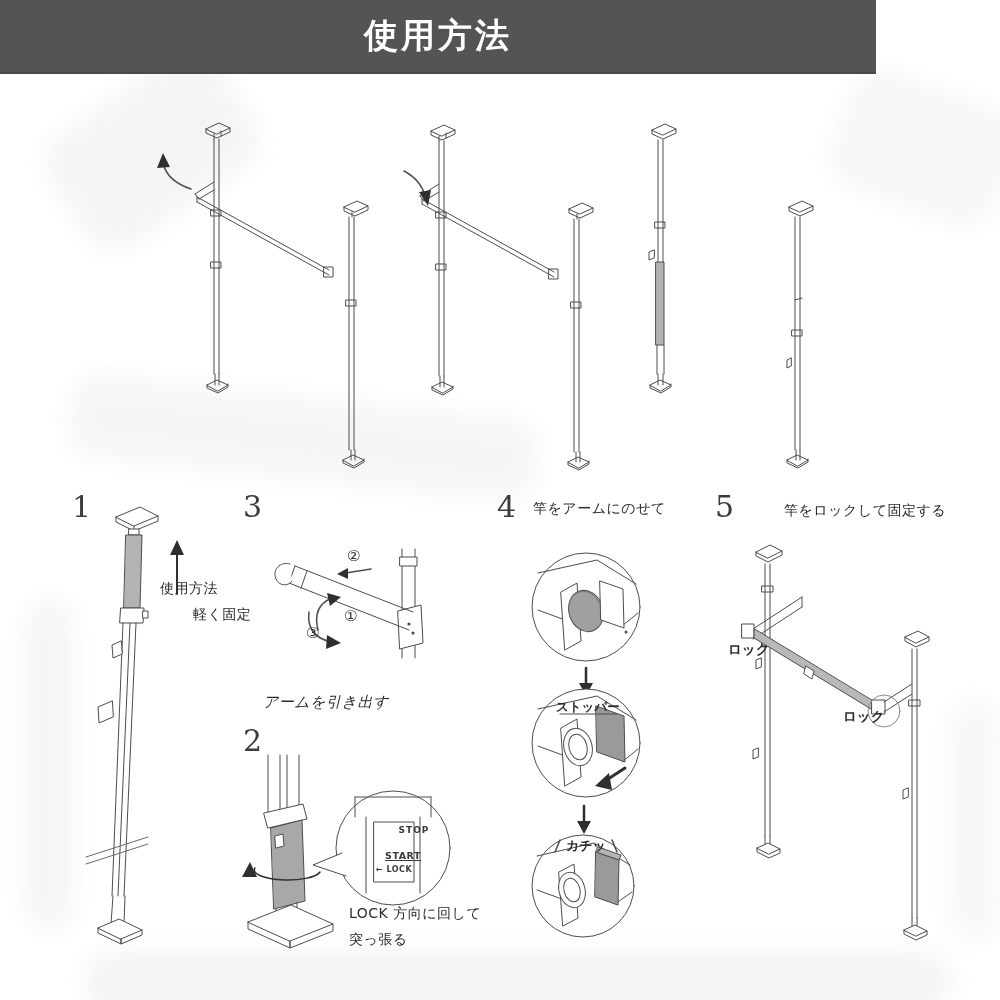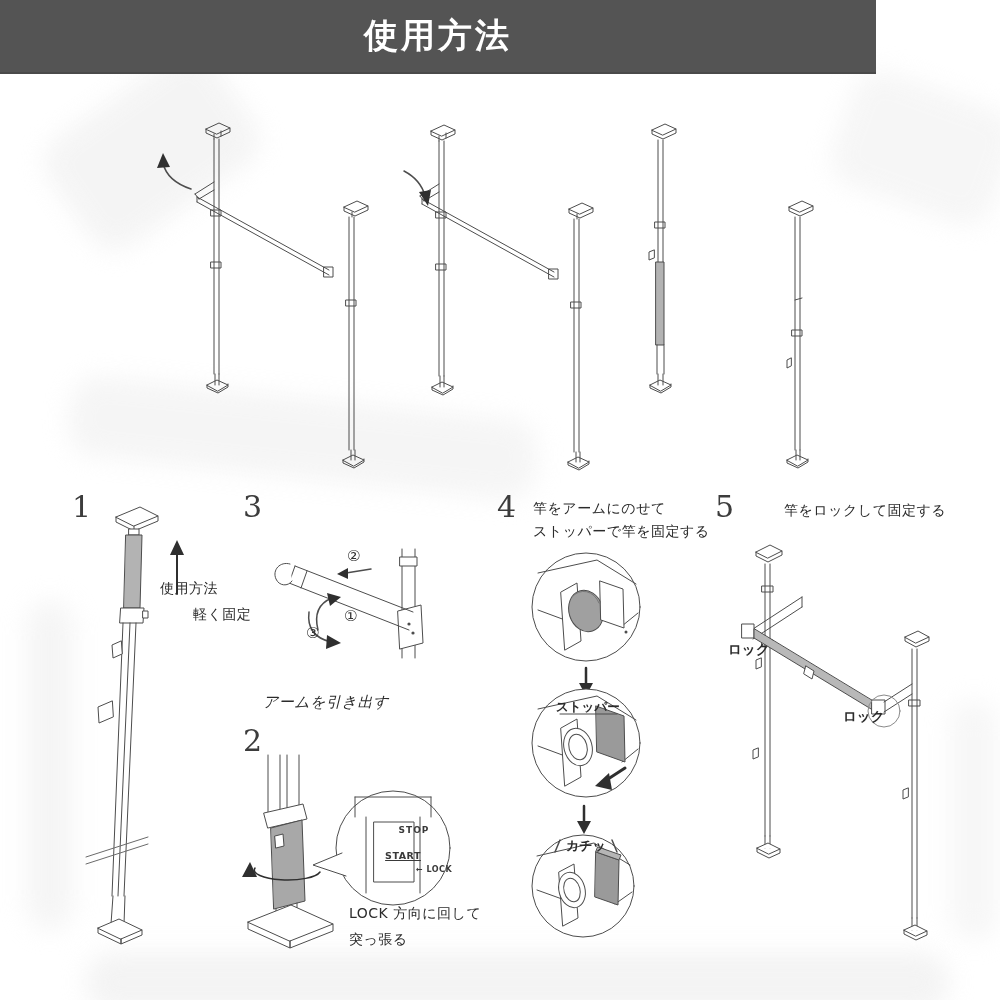--- a/index.html
+++ b/index.html
@@ -223,27 +223,26 @@
 
   <div class="txt step-num" style="left:243px;top:492px;">3</div>
   <div class="txt badge" style="left:347px;top:549px;">②</div>
   <div class="txt badge" style="left:344px;top:609px;">①</div>
   <div class="txt badge" style="left:306px;top:626px;">③</div>
   <div class="txt cap-s" style="left:263px;top:693px;font-style:italic;">アームを引き出す</div>
 
   <div class="txt step-num" style="left:243px;top:726px;">2</div>
   <div class="txt mag stop" style="left:374px;top:825px;padding-left:20px;">STOP</div>
   <div class="txt mag start" style="left:374px;top:850px;">START</div>
-  <div class="txt mag lock" style="left:374px;top:865px;margin-left:40px;">← LOCK</div>
+  <div class="txt mag lock" style="left:374px;top:865px;">← LOCK</div>
   <div class="txt cap" style="left:349px;top:901px;">LOCK 方向に回して</div>
   <div class="txt cap" style="left:349px;top:927px;">突っ張る</div>
 
   <div class="txt step-num" style="left:497px;top:492px;">4</div>
   <div class="txt cap" style="left:533px;top:496px;">竿をアームにのせて</div>
-  <div class="txt cap" style="left:533px;top:519px;">ストッパーで竿を固定する</div>
   <div class="txt small-lbl" style="left:556px;top:699px;">ストッパー</div>
   <div class="txt small-lbl" style="left:566px;top:837px;font-size:13px;">カチッ</div>
 
   <div class="txt step-num" style="left:715px;top:492px;">5</div>
   <div class="txt cap" style="left:784px;top:498px;">竿をロックして固定する</div>
   <div class="txt small-lbl" style="left:728px;top:641px;font-size:13.5px;">ロック</div>
   <div class="txt small-lbl" style="left:843px;top:708px;font-size:13.5px;">ロック</div>
 
 </div>
 

